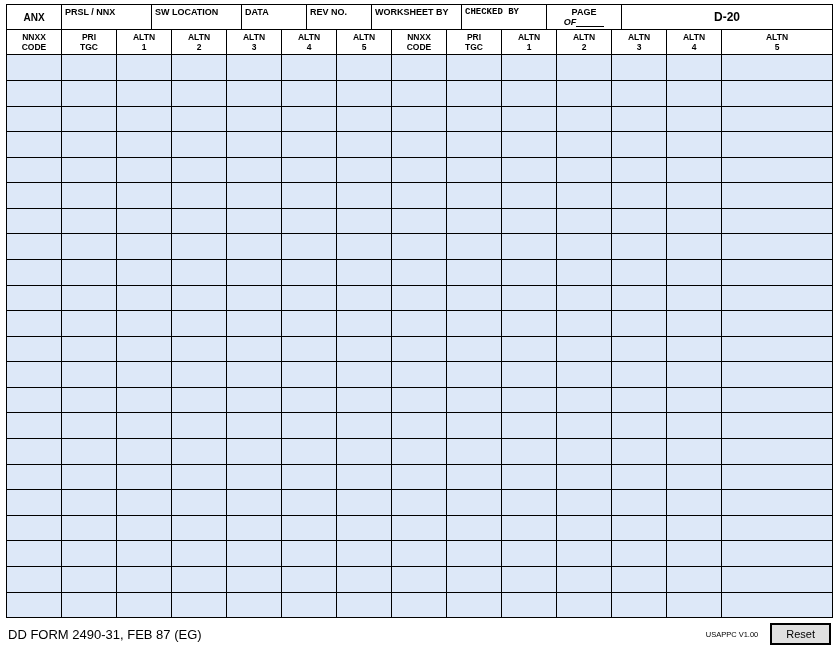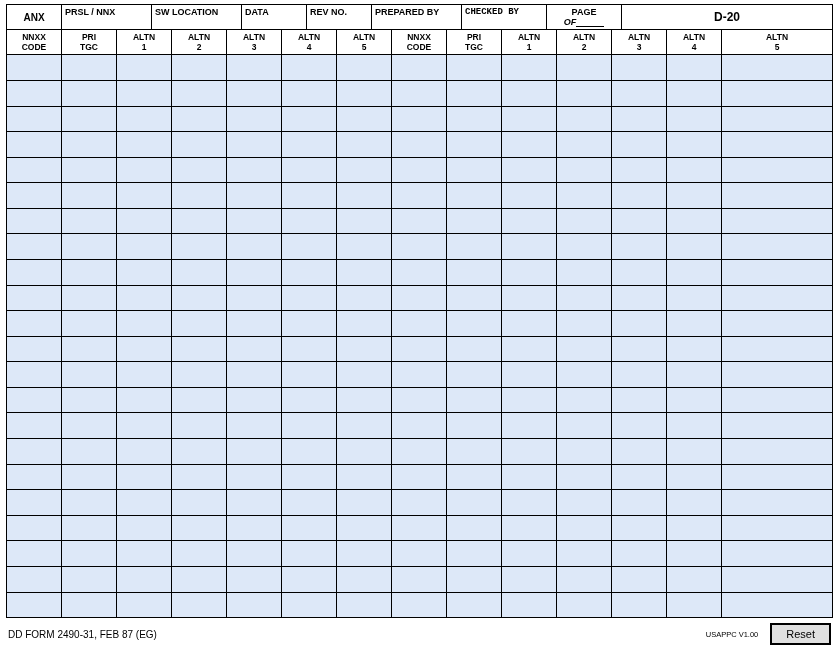--- a/index.html
+++ b/index.html
@@ -90,21 +90,21 @@
     .data-cell:last-child { border-right: none; }
 
     .footer-row {
       display: flex;
       align-items: center;
       justify-content: space-between;
       padding: 3px 2px 2px 2px;
       margin-top: 2px;
     }
     .footer-left {
-      font-size: 10px;
+      font-size: 13px;
     }
     .reset-btn {
       border: 2px solid #000;
       background: #e0e0e0;
       padding: 3px 14px;
       font-size: 11px;
       cursor: pointer;
       margin-left: 8px;
     }
     .footer-right-group {
@@ -133,21 +133,21 @@
     <div class="header-cell h-sw">
       <span>SW LOCATION</span>
     </div>
     <div class="header-cell h-date">
       <span>DATA</span>
     </div>
     <div class="header-cell h-rev">
       <span>REV NO.</span>
     </div>
     <div class="header-cell h-prep">
-      <span>PREPARED BY</span>
+      <span>WORKSHEET BY</span>
     </div>
     <div class="header-cell h-checked">
       <span>CHECKED BY</span>
     </div>
     <div class="header-cell h-page">
       <span>PAGE</span>
       <div class="page-of">
         <span></span>
         <span>OF</span>
         <span class="page-line"></span>

